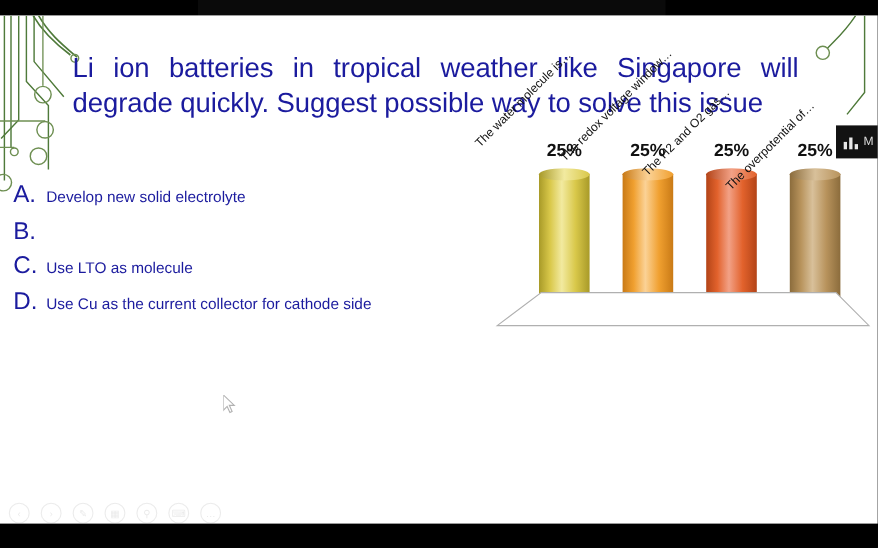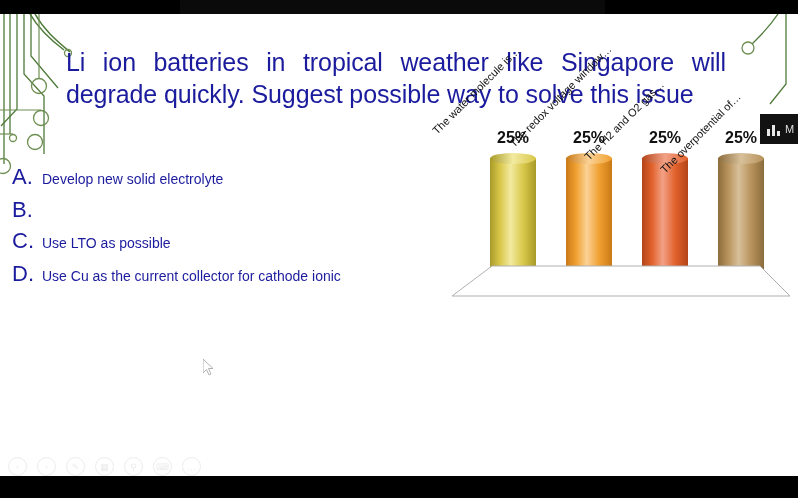--- a/index.html
+++ b/index.html
@@ -235,25 +235,25 @@
     <div id="options">
       <div class="option">
         <span class="option-letter">A.</span>
         <span class="option-text">Develop new solid electrolyte</span>
       </div>
       <div class="option">
         <span class="option-letter">B.</span>
       </div>
       <div class="option">
         <span class="option-letter">C.</span>
-        <span class="option-text">Use LTO as possible</span>
+        <span class="option-text">Use LTO as molecule</span>
       </div>
       <div class="option">
         <span class="option-letter">D.</span>
-        <span class="option-text">Use Cu as the current collector for cathode ionic</span>
+        <span class="option-text">Use Cu as the current collector for cathode side</span>
       </div>
     </div>
 
     <div id="chart">
       <div id="plot-area">
           <div class="bar-group" style="left: 60px;">
             <div class="bar-value">25%</div>
             <div class="cyl" style="height: 128px;">
               <div class="cyl-body" style="height: 123px; background: linear-gradient(to right, rgb(168, 154, 40) 0%, rgb(217, 200, 74) 22%, rgb(242, 234, 160) 45%, rgb(217, 200, 74) 72%, rgb(168, 154, 40) 100%);"></div>
               <div class="cyl-top" style="background: linear-gradient(to right, rgb(168, 154, 40), rgb(242, 234, 160), rgb(217, 200, 74));"></div>

